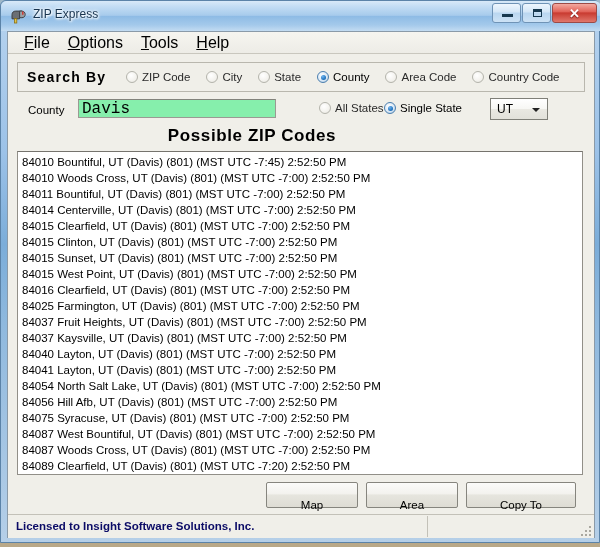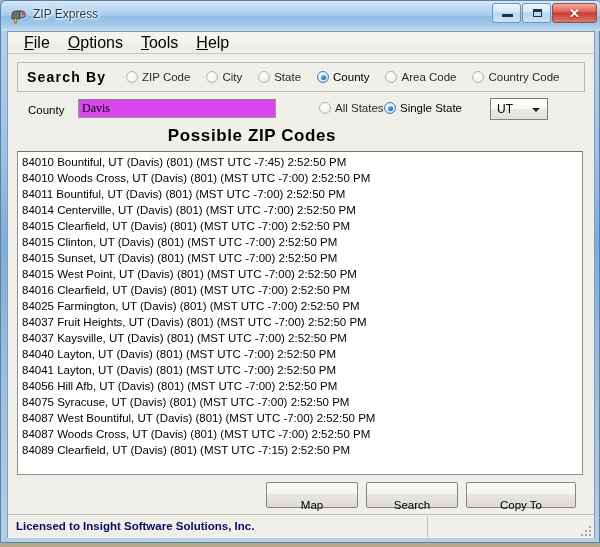--- a/index.html
+++ b/index.html
@@ -216,23 +216,23 @@
     color: #000;
     white-space: nowrap;
   }
   .textinput {
     position: absolute;
     left: 70px; top: 3px;
     width: 198px; height: 19px;
     box-sizing: border-box;
     border: 1px solid #9a9a93;
     border-top-color: #82827b;
-    background: #d946ef;
-    font-family: Liberation Serif, serif;
-    font-size: 12px;
+    background: #86efac;
+    font-family: Liberation Mono, monospace;
+    font-size: 16px;
     color: #000;
     padding: 0 3px;
     line-height: 17px;
     outline: none;
   }
   .row2 .radio-inline {
     position: absolute;
     top: 6px;
     display: flex;
     align-items: center;
@@ -463,30 +463,31 @@
         <div class="lbrow">84015 Clearfield, UT (Davis) (801) (MST  UTC -7:00) 2:52:50 PM</div>
         <div class="lbrow">84015 Clinton, UT (Davis) (801) (MST  UTC -7:00) 2:52:50 PM</div>
         <div class="lbrow">84015 Sunset, UT (Davis) (801) (MST  UTC -7:00) 2:52:50 PM</div>
         <div class="lbrow">84015 West Point, UT (Davis) (801) (MST  UTC -7:00) 2:52:50 PM</div>
         <div class="lbrow">84016 Clearfield, UT (Davis) (801) (MST  UTC -7:00) 2:52:50 PM</div>
         <div class="lbrow">84025 Farmington, UT (Davis) (801) (MST  UTC -7:00) 2:52:50 PM</div>
         <div class="lbrow">84037 Fruit Heights, UT (Davis) (801) (MST  UTC -7:00) 2:52:50 PM</div>
         <div class="lbrow">84037 Kaysville, UT (Davis) (801) (MST  UTC -7:00) 2:52:50 PM</div>
         <div class="lbrow">84040 Layton, UT (Davis) (801) (MST  UTC -7:00) 2:52:50 PM</div>
         <div class="lbrow">84041 Layton, UT (Davis) (801) (MST  UTC -7:00) 2:52:50 PM</div>
+        <div class="lbrow">84054 North Salt Lake, UT (Davis) (801) (MST  UTC -7:00) 2:52:50 PM</div>
         <div class="lbrow">84056 Hill Afb, UT (Davis) (801) (MST  UTC -7:00) 2:52:50 PM</div>
         <div class="lbrow">84075 Syracuse, UT (Davis) (801) (MST  UTC -7:00) 2:52:50 PM</div>
         <div class="lbrow">84087 West Bountiful, UT (Davis) (801) (MST  UTC -7:00) 2:52:50 PM</div>
         <div class="lbrow">84087 Woods Cross, UT (Davis) (801) (MST  UTC -7:00) 2:52:50 PM</div>
-        <div class="lbrow">84089 Clearfield, UT (Davis) (801) (MST  UTC -7:15) 2:52:50 PM</div>
+        <div class="lbrow">84089 Clearfield, UT (Davis) (801) (MST  UTC -7:20) 2:52:50 PM</div>
       </div>
 
     <div class="btnrow">
       <button class="btn btn-map">Map</button>
-      <button class="btn btn-print">Search</button>
+      <button class="btn btn-print">Area</button>
       <button class="btn btn-copy">Copy To Clipboard</button>
     </div>
 
     <div class="statusbar">
       <div class="sb-panel1">
         <span class="sb-text">Licensed to Insight Software Solutions, Inc.</span>
       </div>
       <span class="grip">
         <i style="right:0px;bottom:0px;"></i>
         <i style="right:4px;bottom:0px;"></i>

